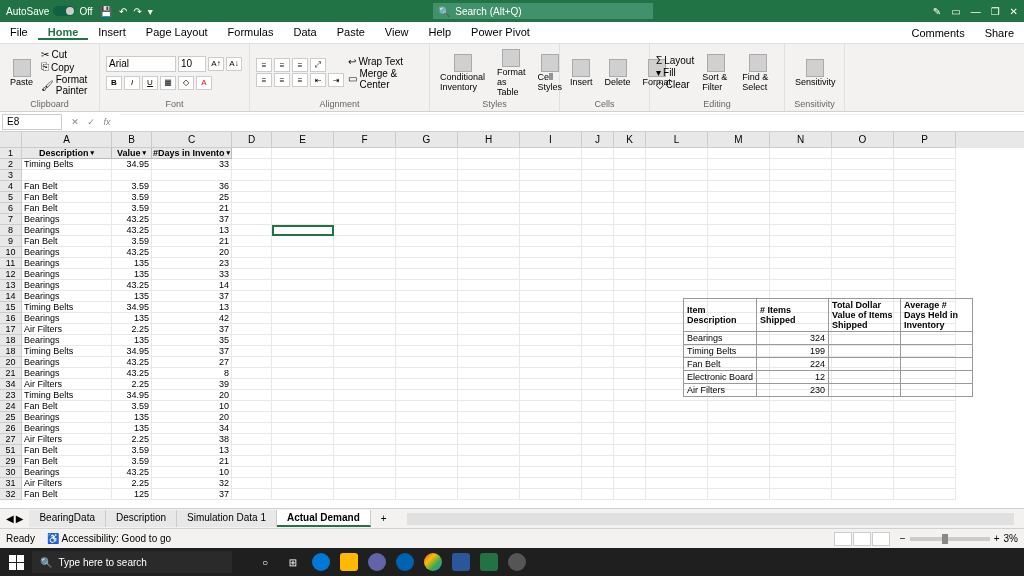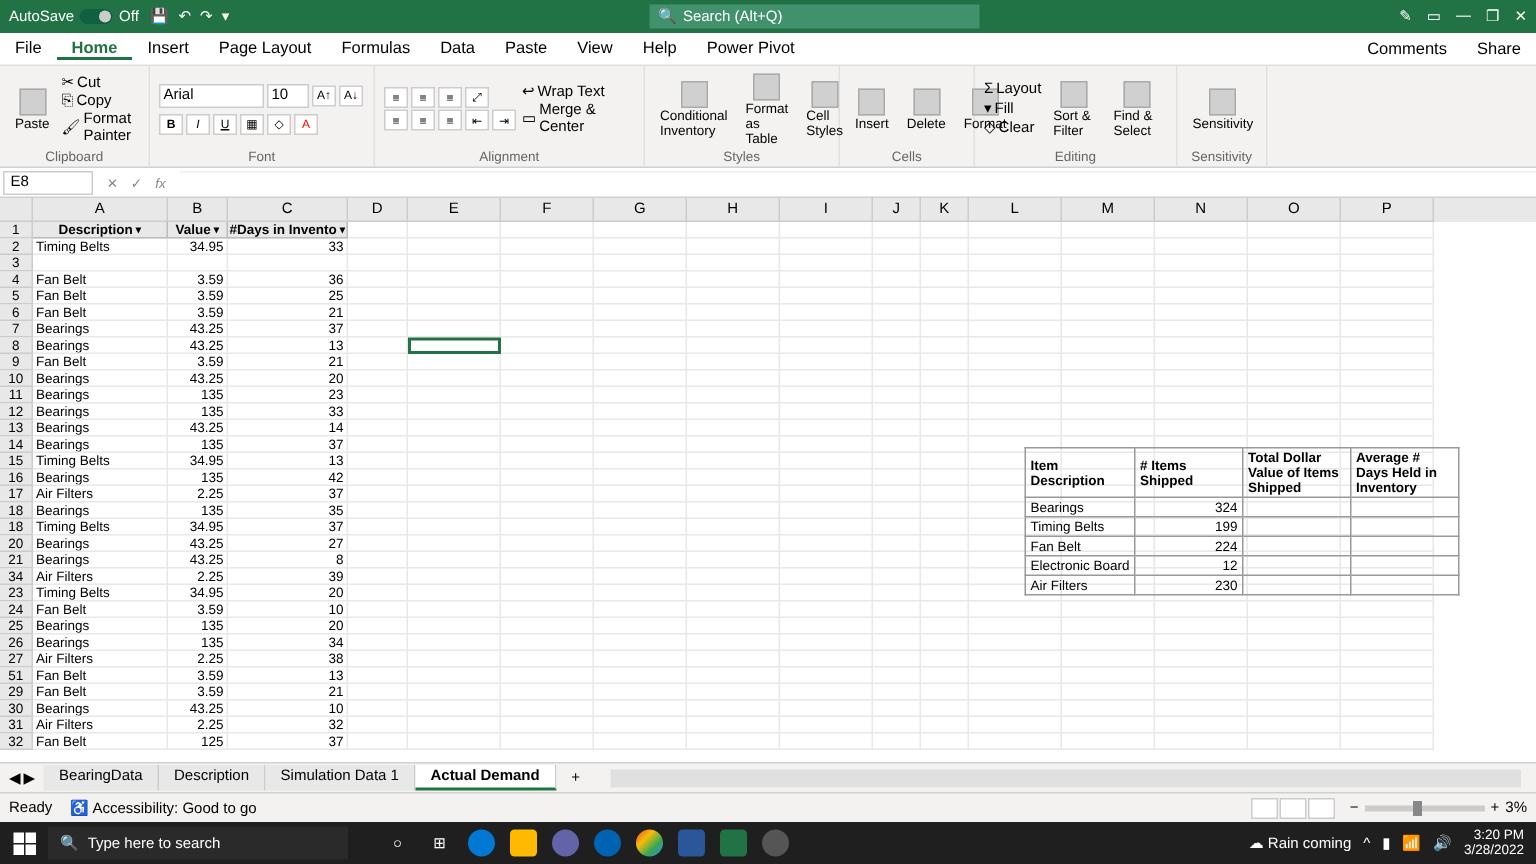--- a/index.html
+++ b/index.html
@@ -1035,24 +1035,13 @@
     <div class="ticon">
         <div class="tcircle" style="background:#2b579a;border-radius:3px"></div>
       </div>
     <div class="ticon">
         <div class="tcircle" style="background:#217346;border-radius:3px"></div>
       </div>
     <div class="ticon">
         <div class="tcircle" style="background:#555"></div>
       </div>
   </div>
-  <div class="tray">
-    <span>☁ <span>Rain coming</span></span>
-    <span>^</span>
-    <span>▮</span>
-    <span>📶</span>
-    <span>🔊</span>
-    <div class="clock">
-        <div>3:20 PM</div>
-        <div>3/28/2022</div>
-      </div>
-  </div>
 </div>
 
 </body></html>

